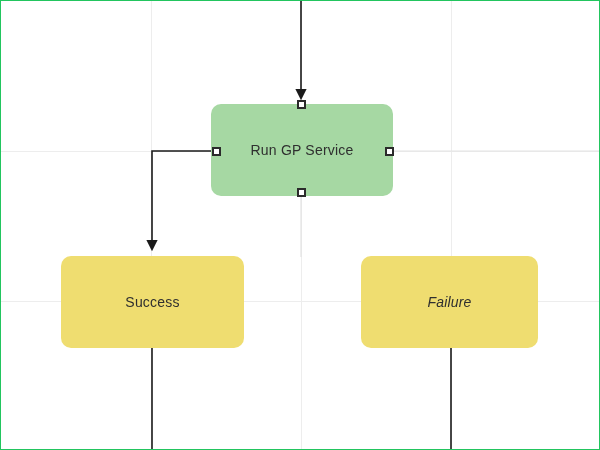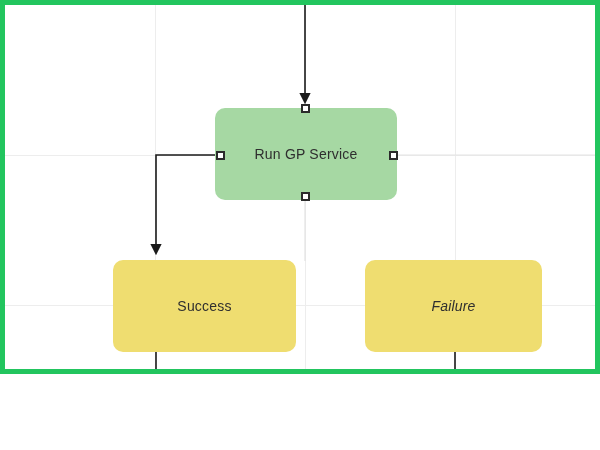--- a/index.html
+++ b/index.html
@@ -6,25 +6,25 @@
     margin: 0;
     padding: 0;
     background: #ffffff;
   }
   body {
     font-family: "Liberation Sans", sans-serif;
   }
   #canvas {
     position: relative;
     width: 600px;
-    height: 374px;
+    height: 450px;
     background: #ffffff;
     overflow: hidden;
     box-sizing: border-box;
-    border: 5px solid #22c55e;
+    border: 1px solid #22c55e;
   }
   
   .grid-layer {
     position: absolute;
     left: 0; top: 0;
     width: 600px;
     height: 450px;
     pointer-events: none;
   }
   .grid-line-v {
@@ -105,21 +105,21 @@
 
     <path d="M 151 347 L 151 450" fill="none" stroke="#1a1a1a" stroke-width="1.6"></path>
 
     <path d="M 450 347 L 450 450" fill="none" stroke="#1a1a1a" stroke-width="1.6"></path>
   </svg>
 
   <div class="node" style="left:210px; top:103px; width:182px; height:92px; background:#a6d8a3;">
     <span class="node-label">Run GP Service</span>
   </div>
 
-  <div class="node" style="left:60px; top:255px; width:183px; height:92px; background:#efdd70;margin-left:48px;">
+  <div class="node" style="left:60px; top:255px; width:183px; height:92px; background:#efdd70;">
     <span class="node-label">Success</span>
   </div>
 
   <div class="node" style="left:360px; top:255px; width:177px; height:92px; background:#efdd70;font-style:italic;">
     <span class="node-label">Failure</span>
   </div>
 
   <div class="port" style="left:295.5px; top:98.5px;"></div>
   <div class="port" style="left:210.5px; top:145.5px;"></div>
   <div class="port" style="left:383.5px; top:145.5px;"></div>

